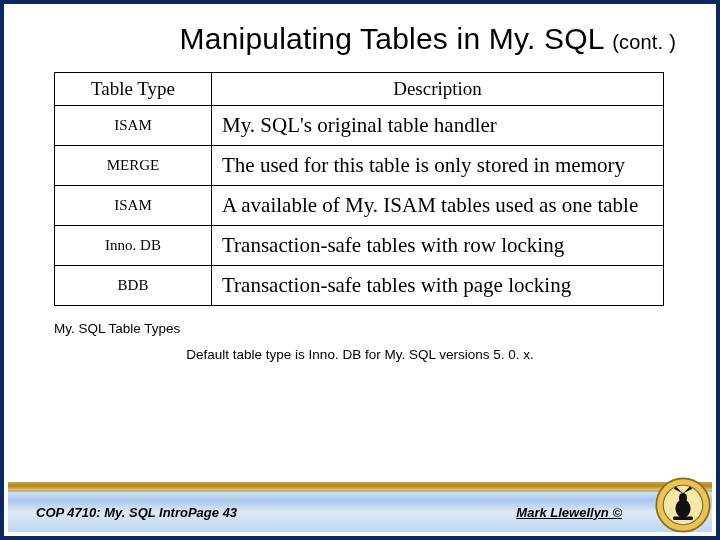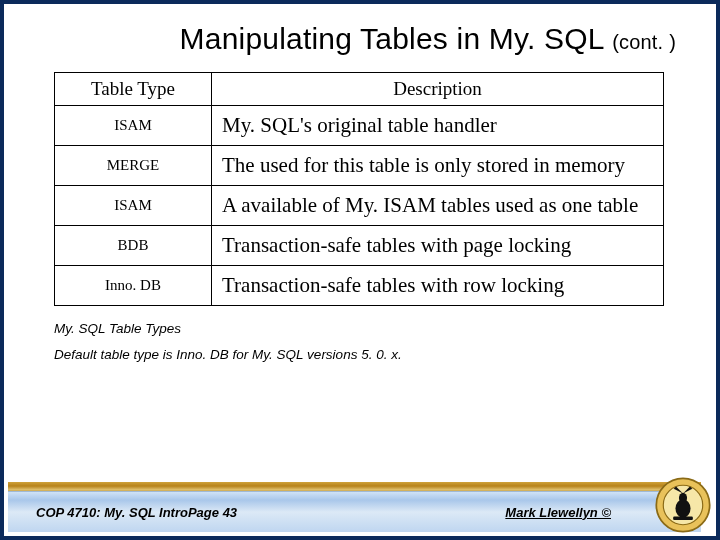--- a/index.html
+++ b/index.html
@@ -63,29 +63,29 @@
     text-align: left;
     padding: 7px 10px;
   }
   .notes {
     margin: 14px 50px 0 50px;
     font-size: 13.5px;
     line-height: 1.35;
   }
   .notes p {
     margin: 0 0 8px 0;
-    font-style: italic;
   }
   .notes p.section-gap {
     margin-top: 7px;
+    text-align: center;
   }
   .footer-bar {
     position: absolute;
     left: 4px;
-    right: 15px;
+    right: 4px;
     bottom: 4px;
     height: 50px;
     box-sizing: border-box;
   }
   .footer-gold {
     position: absolute;
     left: 0; right: 0; top: 0;
     height: 10px;
     background: linear-gradient(to bottom, #cfa23a 0%, #b7831b 40%, #e2c472 80%, #a6781a 100%);
   }
@@ -144,26 +144,26 @@
       </tr>
       <tr>
         <td class="type">MERGE</td>
         <td class="desc">The used for this table is only stored in memory</td>
       </tr>
       <tr>
         <td class="type">ISAM</td>
         <td class="desc">A available of My. ISAM tables used as one table</td>
       </tr>
       <tr>
+        <td class="type">Inno. DB</td>
+        <td class="desc">Transaction-safe tables with row locking</td>
+      </tr>
+      <tr>
         <td class="type">BDB</td>
         <td class="desc">Transaction-safe tables with page locking</td>
-      </tr>
-      <tr>
-        <td class="type">Inno. DB</td>
-        <td class="desc">Transaction-safe tables with row locking</td>
       </tr>
     </tbody>
   </table>
 
   <div class="notes">
     <p>My. SQL Table Types</p>
     <p class="section-gap">Default table type is Inno. DB for My. SQL versions 5. 0. x.</p>
   </div>
 
   <div class="footer-bar">

